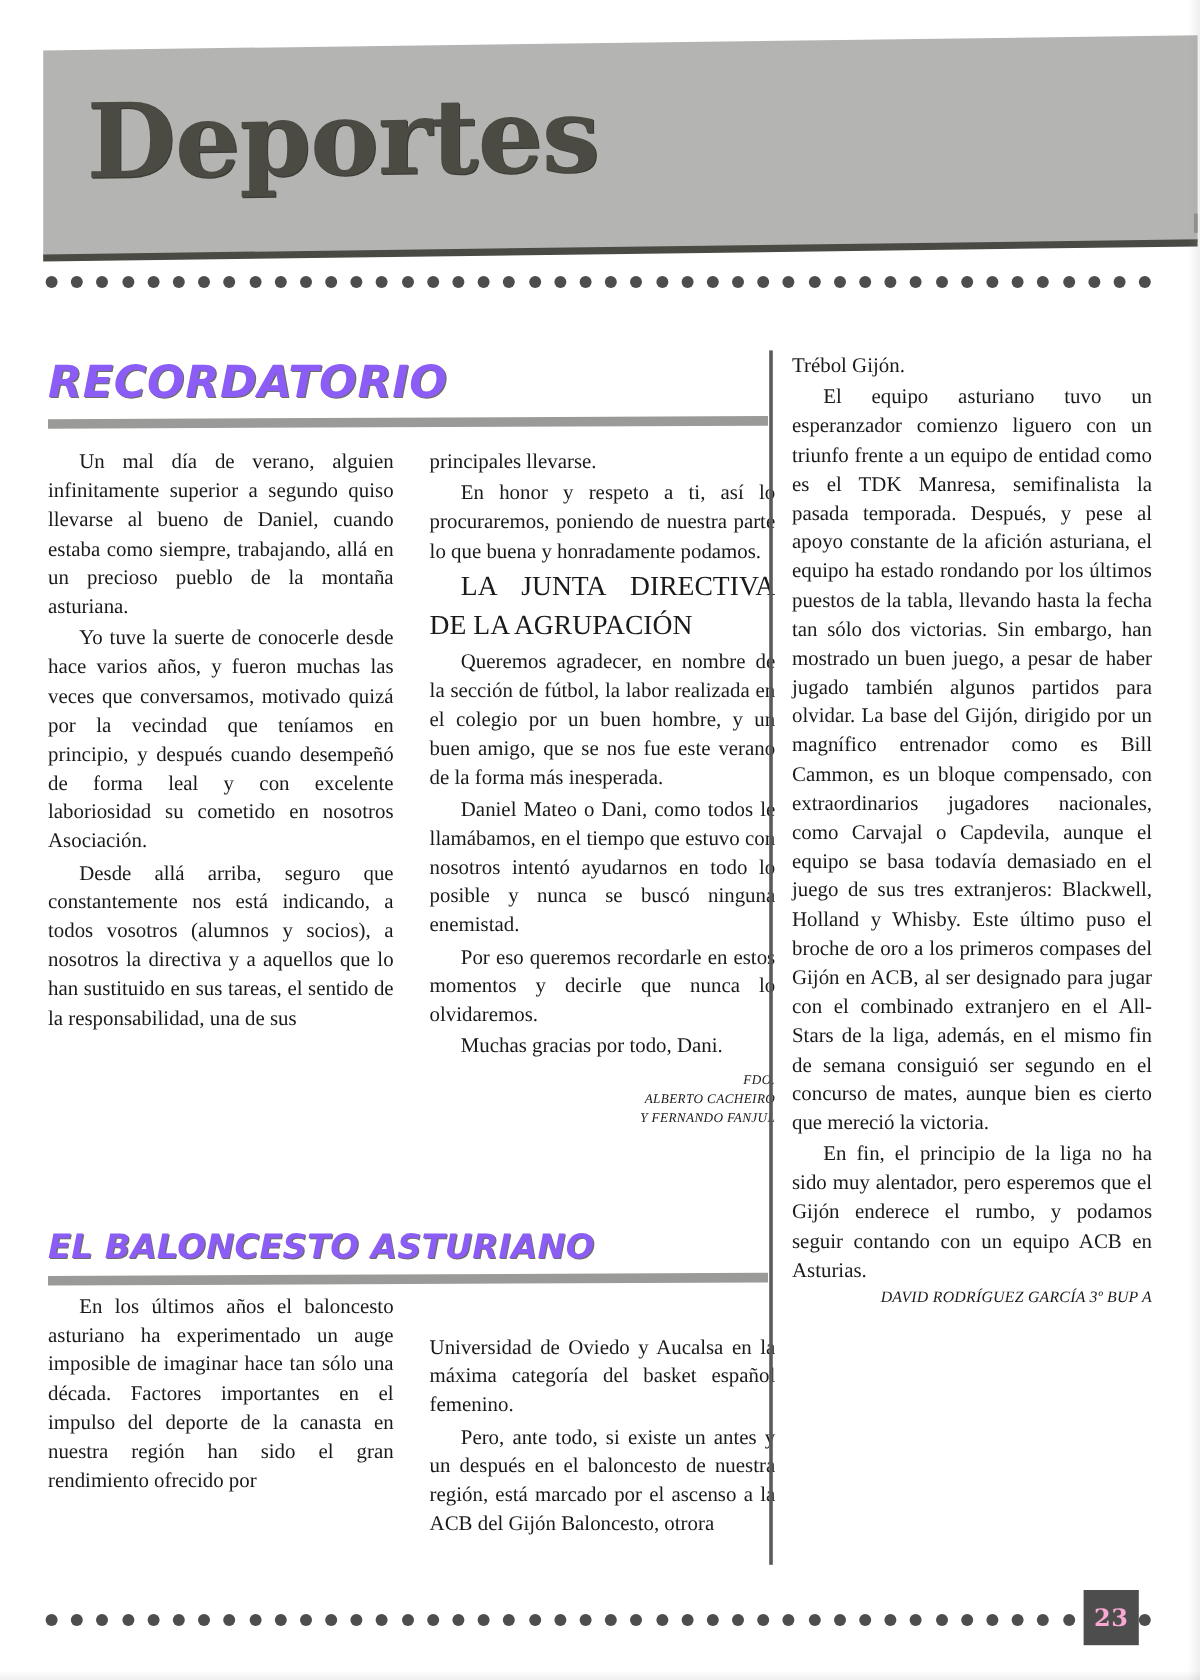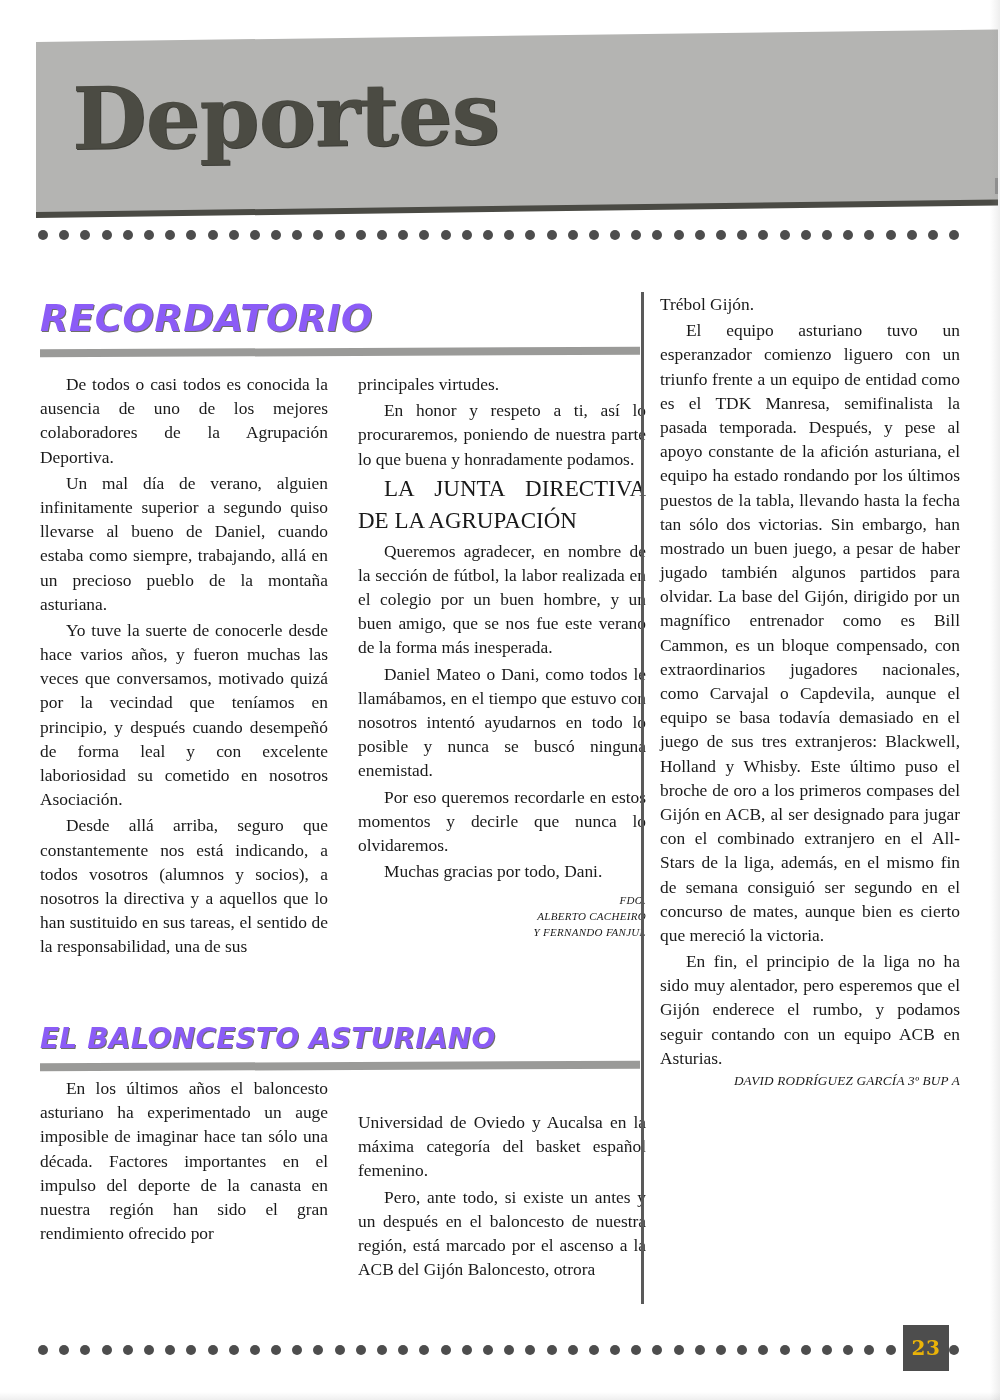--- a/index.html
+++ b/index.html
@@ -179,21 +179,21 @@
   }
 
   
   .page-number {
     position: absolute;
     left: 903px;
     top: 1325px;
     width: 46px;
     height: 46px;
     background: #4d4d4d;
-    color: #eab308;
+    color: #f9a8d4;
     font-family: "DejaVu Serif", "Liberation Serif", serif;
     font-weight: 700;
     font-size: 20px;
     display: flex;
     align-items: center;
     justify-content: center;
     letter-spacing: 0.5px;
   }
 
   
@@ -266,28 +266,27 @@
       <span class="dot"></span>
       <span class="dot"></span>
     </div>
 
   <div class="section-head head-recordatorio">
     <div class="htext">RECORDATORIO</div>
     <div class="hbar"></div>
   </div>
 
   <div class="col col-1 block-top-1">
-    <p>De todos o casi todos es conocida la ausencia de uno de los mejores colaboradores de la Agrupación Deportiva.</p>
     <p>Un mal día de verano, alguien infinitamente superior a segundo quiso llevarse al bueno de Daniel, cuando estaba como siempre, trabajando, allá en un precioso pueblo de la montaña asturiana.</p>
     <p>Yo tuve la suerte de conocerle desde hace varios años, y fueron muchas las veces que conversamos, motivado quizá por la vecindad que teníamos en principio, y después cuando desempeñó de forma leal y con excelente laboriosidad su cometido en nosotros Asociación.</p>
     <p>Desde allá arriba, seguro que constantemente nos está indicando, a todos vosotros (alumnos y socios), a nosotros la directiva y a aquellos que lo han sustituido en sus tareas, el sentido de la responsabilidad, una de sus</p>
   </div>
 
   <div class="col col-2 block-top-2">
-    <p style="text-indent:0">principales virtudes.</p>
+    <p style="text-indent:0">principales llevarse.</p>
     <p>En honor y respeto a ti, así lo procuraremos, poniendo de nuestra parte lo que buena y honradamente podamos.</p>
     <p class="subhead">LA JUNTA DIRECTIVA DE LA AGRUPACIÓN</p>
     <p>Queremos agradecer, en nombre de la sección de fútbol, la labor realizada en el colegio por un buen hombre, y un buen amigo, que se nos fue este verano de la forma más inesperada.</p>
     <p>Daniel Mateo o Dani, como todos le llamábamos, en el tiempo que estuvo con nosotros intentó ayudarnos en todo lo posible y nunca se buscó ninguna enemistad.</p>
     <p>Por eso queremos recordarle en estos momentos y decirle que nunca lo olvidaremos.</p>
     <p>Muchas gracias por todo, Dani.</p>
     <div class="signature">
       <div>FDO.</div>
       <div>ALBERTO CACHEIRO</div>
       <div>Y FERNANDO FANJUL</div>

